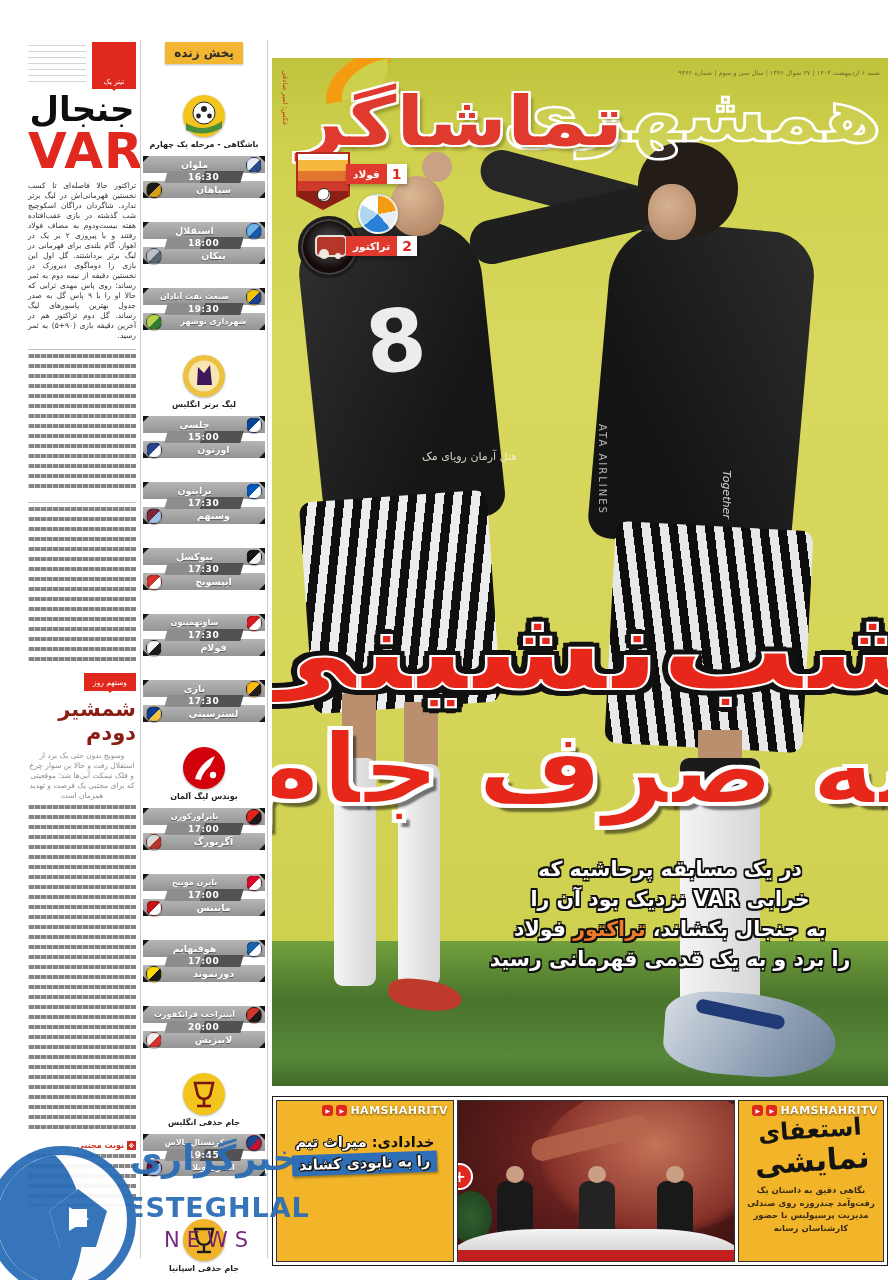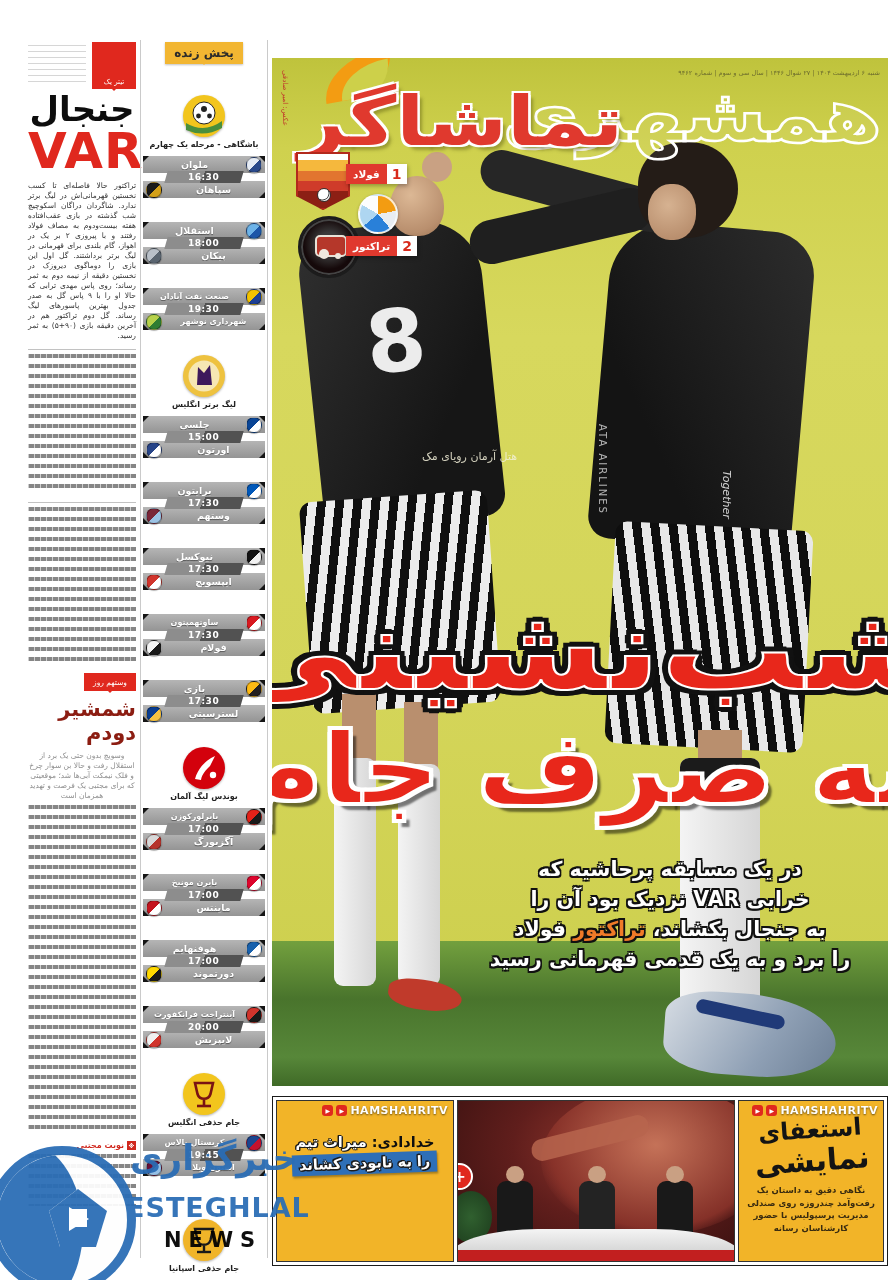--- a/index.html
+++ b/index.html
@@ -219,21 +219,21 @@
   .ball{position:absolute;left:0;top:10px;width:148px;height:148px;border-radius:50%;background:#fefefe;
     border:9px solid #2a6db5;overflow:hidden;box-sizing:border-box}
   .half{position:absolute;left:-44px;top:-16px;width:130px;height:180px;background:#2a6db5;border-radius:50%}
   .pent{position:absolute;left:52px;top:34px;width:58px;height:58px;background:#fff;
     clip-path:polygon(50% 0,100% 38%,81% 100%,19% 100%,0 38%);
     box-shadow:0 0 0 20px #2a6db5 inset}
   .pent::after{content:"";position:absolute;left:20px;top:18px;width:0;height:0;
     border-left:20px solid #fff;border-top:12px solid transparent;border-bottom:12px solid transparent}
   .wm-fa{position:absolute;left:142px;top:2px;font-size:35px;font-weight:bold;color:#2a6db5;direction:rtl}
   .wm-en{position:absolute;left:138px;top:56px;font-size:27px;font-weight:bold;color:#2a6db5;letter-spacing:1px}
-  .wm-news{position:absolute;left:176px;top:92px;font-size:21px;font-weight:bold;color:#000000;letter-spacing:7px}
+  .wm-news{position:absolute;left:176px;top:92px;font-size:21px;font-weight:normal;color:#701a75;letter-spacing:7px}
 </style>
 </head>
 <body>
 
 <div class="page">
 
   <div id="article">
     <div class="ruledrow">
       <div class="ruled"></div>
       <div class="tagbox">

